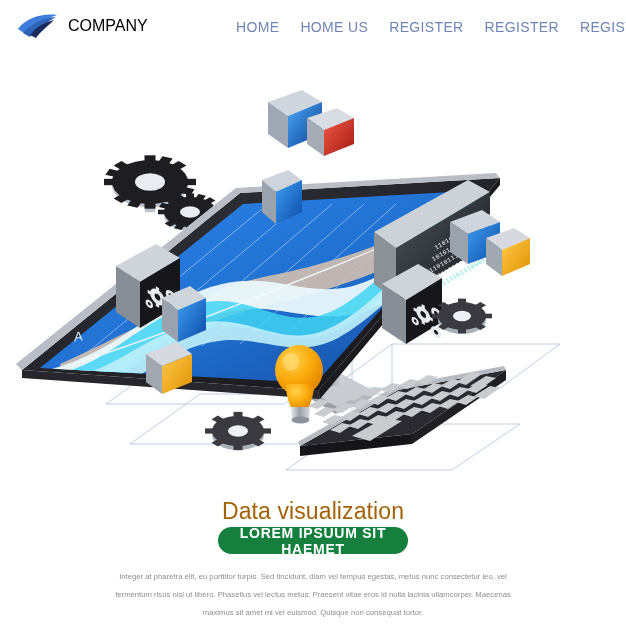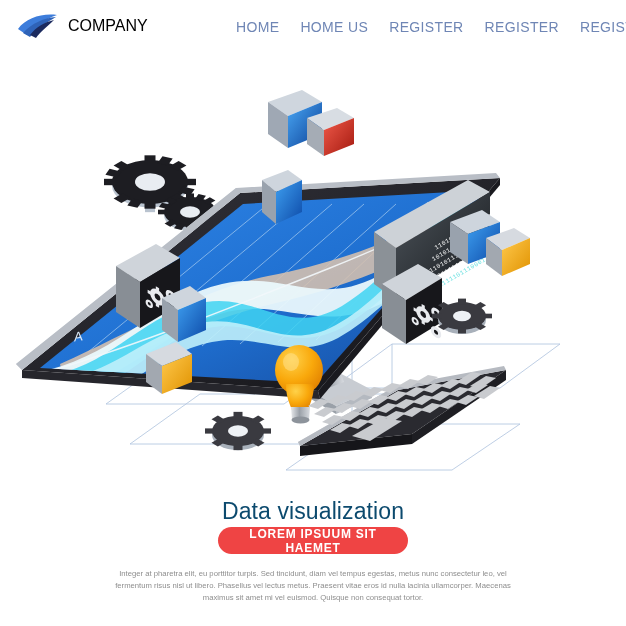--- a/index.html
+++ b/index.html
@@ -32,34 +32,34 @@
 
   
   #hero-illustration{
     position:absolute;left:0;top:52px;width:626px;height:420px;
   }
   #hero-illustration svg{display:block;width:626px;height:420px;}
 
   
   #headline{
     position:absolute;left:0;top:483px;width:626px;
-    text-align:center;font-size:23px;color:#0c4a6e;
+    text-align:center;font-size:23px;color:#a16207;
     font-weight:400;letter-spacing:.1px;
   }
   #cta-button{
     position:absolute;left:218px;top:527px;
     width:190px;height:27px;border:none;border-radius:14px;
-    background:#ef4444;color:#ffffff;
+    background:#15803d;color:#ffffff;
     font-family:"Liberation Sans", sans-serif;
-    font-size:12px;letter-spacing:.75px;font-weight:700;
+    font-size:14px;letter-spacing:.75px;font-weight:700;
     cursor:pointer;display:flex;align-items:center;justify-content:center;
   }
   #body-copy{
     position:absolute;left:105px;top:560px;width:416px;
-    text-align:center;font-size:7.7px;line-height:12px;
+    text-align:center;font-size:7.7px;line-height:18px;
     color:#8e8e8e;
   }
 </style>
 </head>
 <body>
 
 <header id="site-header">
   <div id="brand">
     <svg id="logo-mark" viewBox="0 0 44 26">
       <path d="M2 16 C10 5, 26 0, 41 2 C30 6, 18 12, 11 22 Z" fill="#3d7ddb"></path>

